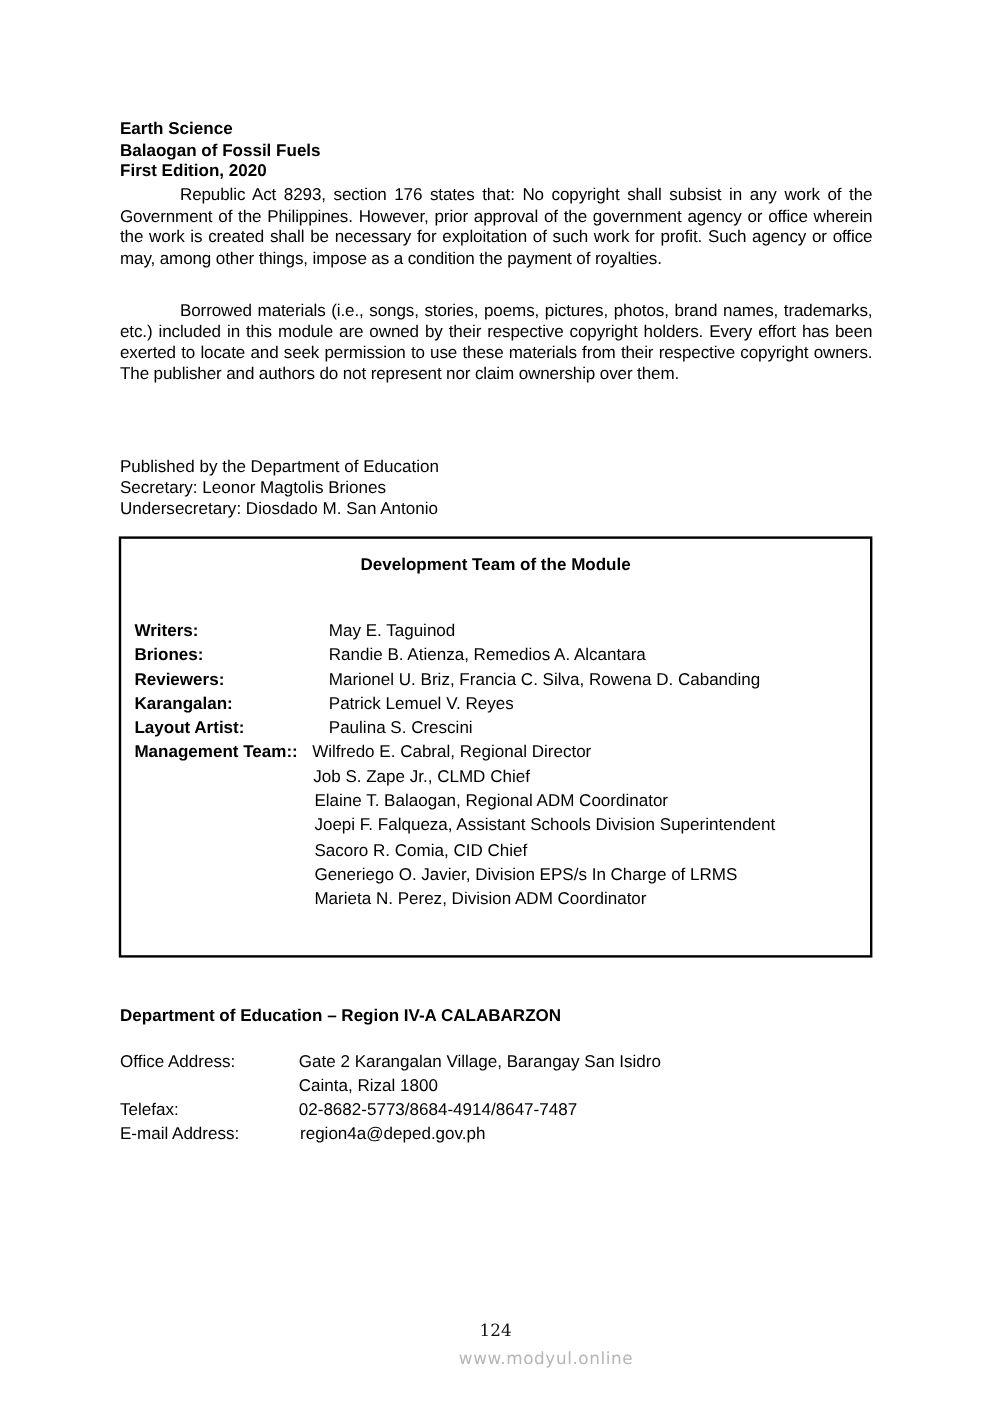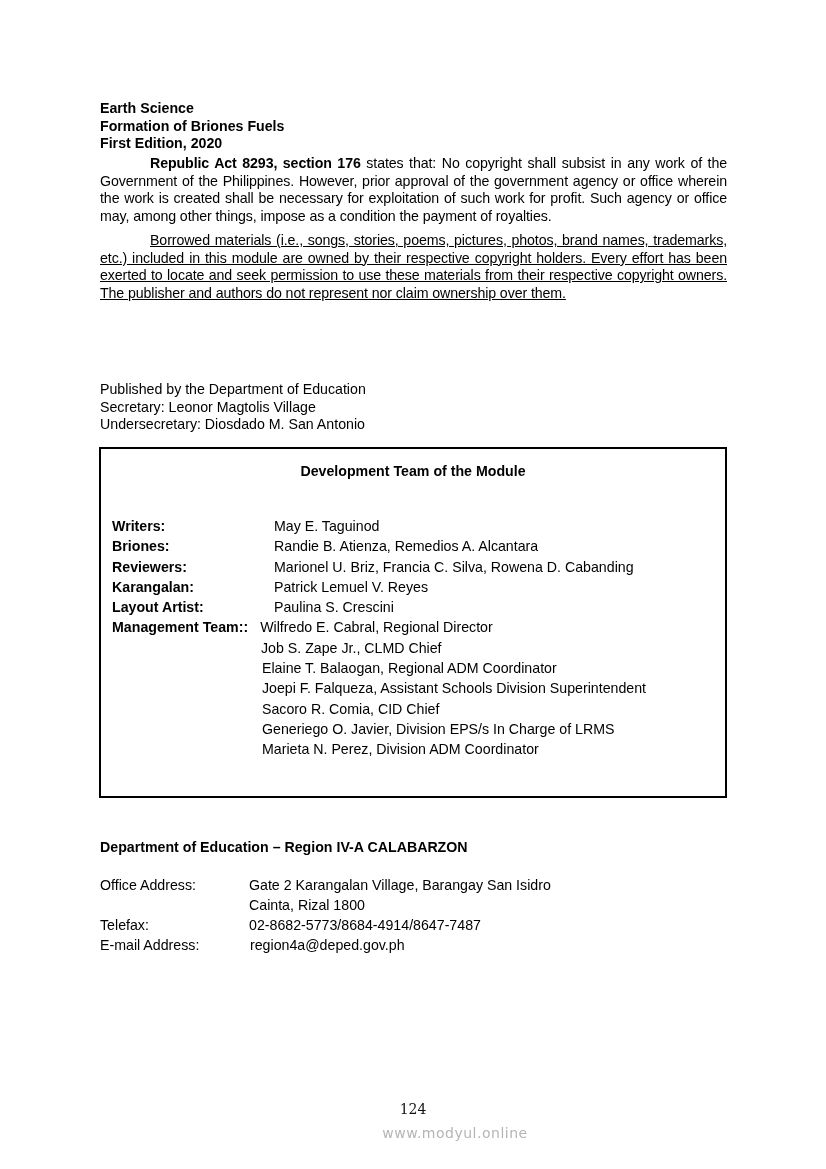--- a/index.html
+++ b/index.html
@@ -27,23 +27,23 @@
       line-height: 17.6px;
     }
     .title-block div { margin: 0; }
     .para {
       text-align: justify;
       line-height: 17.6px;
       margin: 0;
       letter-spacing: -0.1px;
     }
     .para .indent { display: inline-block; width: 50px; }
-    .para b { font-weight: bold; margin-top: 12px; }
+    .para b { font-weight: normal; margin-top: 12px; }
     .p1 { position: absolute; top: 55px; left: 0; width: 627px; }
-    .p2 { position: absolute; top: 132px; left: 0; width: 627px; text-decoration: underline; }
+    .p2 { position: absolute; top: 151px; left: 0; width: 627px; }
     .pub { position: absolute; top: 281px; left: 0; line-height: 17.6px; }
     .team-box {
       position: absolute;
       left: 99px;
       top: 447px;
       width: 624px;
       height: 347px;
       border: 2px solid #000;
       box-sizing: content-box;
     }
@@ -106,31 +106,31 @@
       letter-spacing: 0.5px;
       padding-left: 42px;
     }
   </style>
 </head>
 <body>
 
 <div class="page">
   <div class="title-block">
     <div>Earth Science</div>
-    <div>Formation of Briones Fuels</div>
+    <div>Balaogan of Fossil Fuels</div>
     <div>First Edition, 2020</div>
   </div>
 
   <p class="para p1"><span class="indent"></span><b>Republic Act 8293, section 176</b><span> states that: No copyright shall subsist in any work of the Government of the Philippines. However, prior approval of the government agency or office wherein the work is created shall be necessary for exploitation of such work for profit. Such agency or office may, among other things, impose as a condition the payment of royalties.</span></p>
 
   <p class="para p2"><span class="indent"></span><span>Borrowed materials (i.e., songs, stories, poems, pictures, photos, brand names, trademarks, etc.) included in this module are owned by their respective copyright holders. Every effort has been exerted to locate and seek permission to use these materials from their respective copyright owners. The publisher and authors do not represent nor claim ownership over them.</span></p>
 
   <div class="pub">
     <div>Published by the Department of Education</div>
-    <div>Secretary: Leonor Magtolis Village</div>
+    <div>Secretary: Leonor Magtolis Briones</div>
     <div>Undersecretary: Diosdado M. San Antonio</div>
   </div>
 </div>
 
 <div class="team-box">
   <div class="team-title">Development Team of the Module</div>
   <div class="team-rows">
     <div class="team-row">
       <span class="team-role">Writers:</span>
       <span class="team-name">May E. Taguinod</span>

